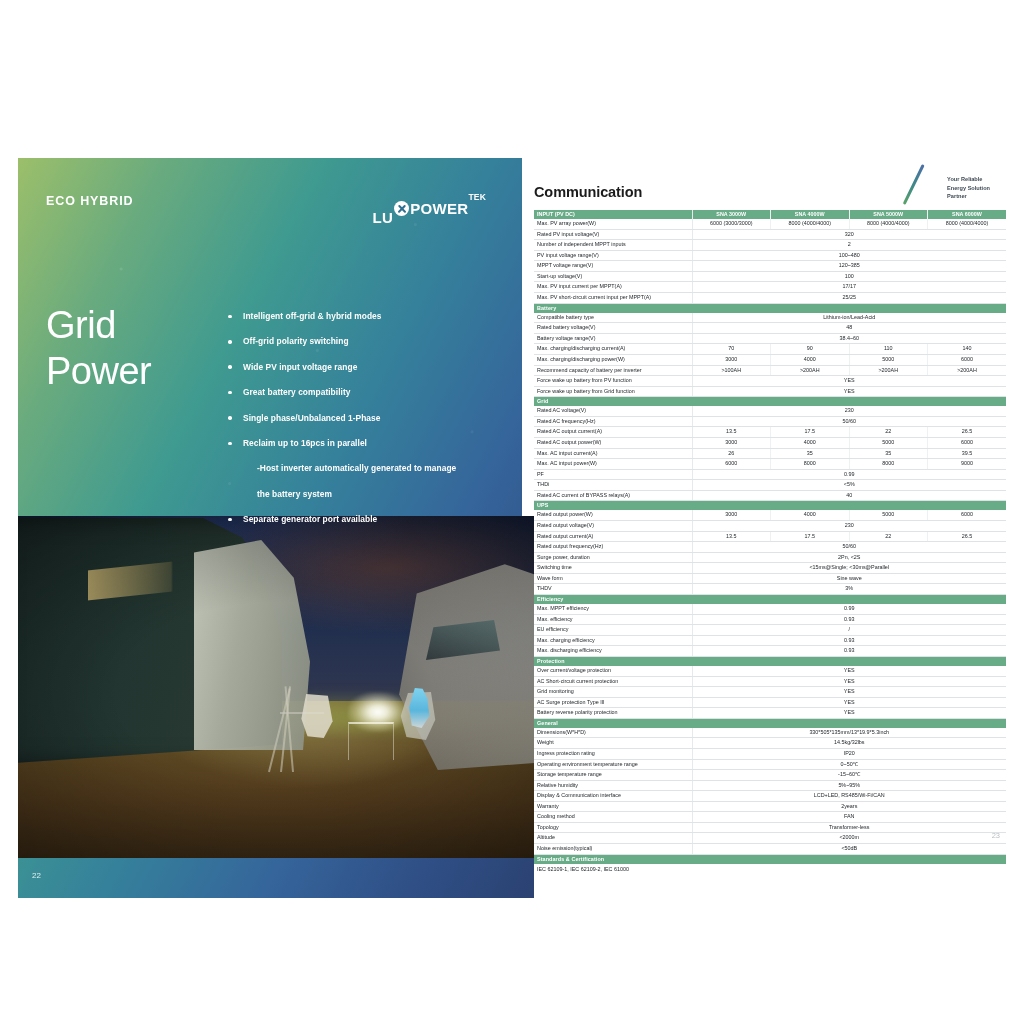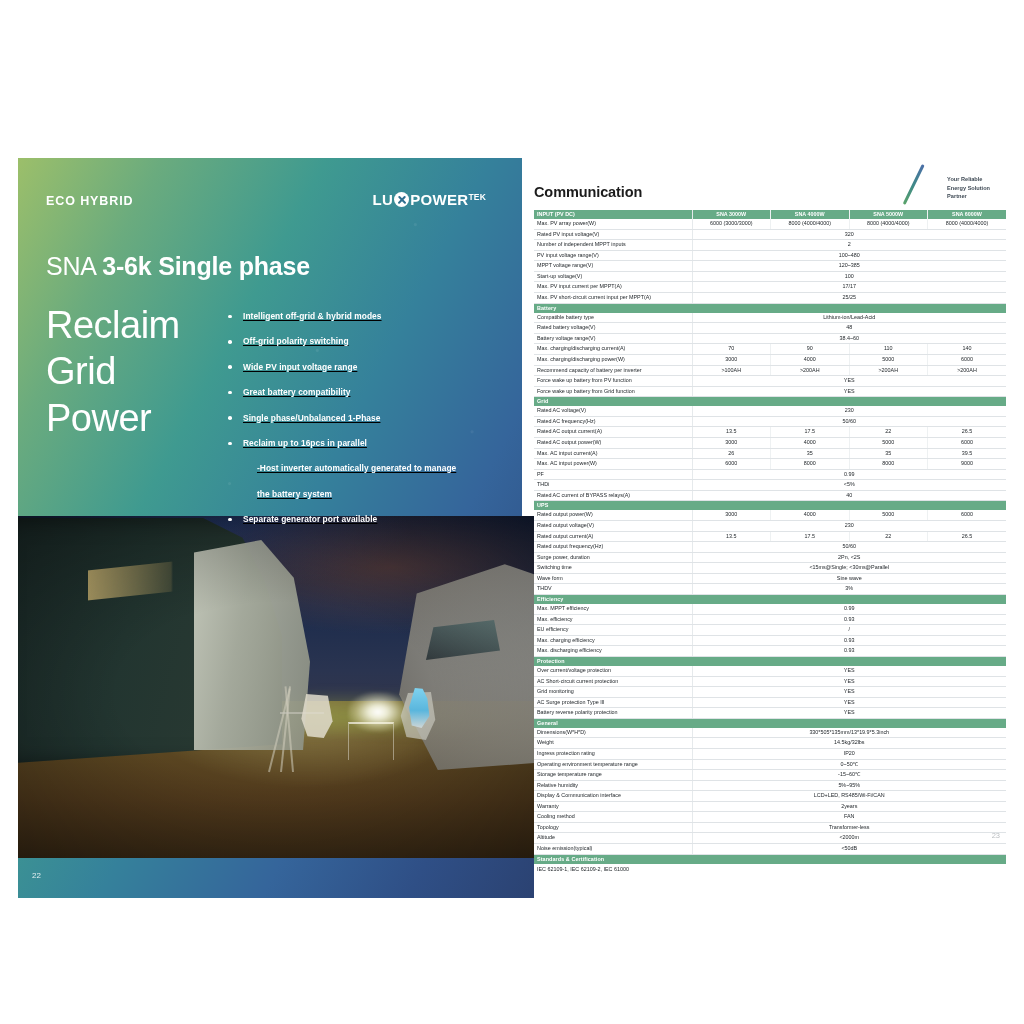--- a/index.html
+++ b/index.html
@@ -75,21 +75,21 @@
     right: 48px;
     top: 34px;
     display: flex;
     align-items: center;
     color: #fff;
     font-weight: bold;
     font-size: 15px;
     letter-spacing: .3px;
     z-index: 4;
   }
-  .logo .lu { line-height: 1; }
+  .logo .lu { line-height: 1; margin-top: 18px; }
   .logo .xmark {
     width: 15px; height: 15px;
     border-radius: 50%;
     background: #ffffff;
     position: relative;
     margin: 0 1px;
     display: inline-block;
     flex: 0 0 auto;
   }
   .logo .xmark::before,
@@ -138,21 +138,20 @@
     letter-spacing: -.5px;
     z-index: 4;
   }
 
   .bullets {
     position: absolute;
     left: 208px;
     top: 154px;
     width: 300px;
     z-index: 4;
-    text-decoration: underline;
   }
   .bullets .b {
     position: relative;
     color: #ffffff;
     font-size: 8.4px;
     font-weight: bold;
     line-height: 1;
     padding-left: 17px;
     margin-bottom: 17px;
     letter-spacing: .05px;
@@ -450,26 +449,22 @@
 
     <div class="eco-hybrid">ECO HYBRID</div>
 
     <div class="logo">
       <span class="lu">LU</span>
       <span class="xmark"></span>
       <span class="pw">POWER</span>
       <span class="tek">TEK</span>
     </div>
 
-    <div class="headline">
-      <span class="light">SNA </span><span class="bold">3-6k Single phase</span>
-    </div>
 
     <div class="bigslogan" id="slogan">
-        <div>Reclaim</div>
         <div>Grid</div>
         <div>Power</div>
       </div>
 
     <div class="bullets" id="bullets">
         <div class="b">Intelligent off-grid &amp; hybrid modes</div>
         <div class="b">Off-grid polarity switching</div>
         <div class="b">Wide PV input voltage range</div>
         <div class="b">Great battery compatibility</div>
         <div class="b">Single phase/Unbalanced 1-Phase</div>

